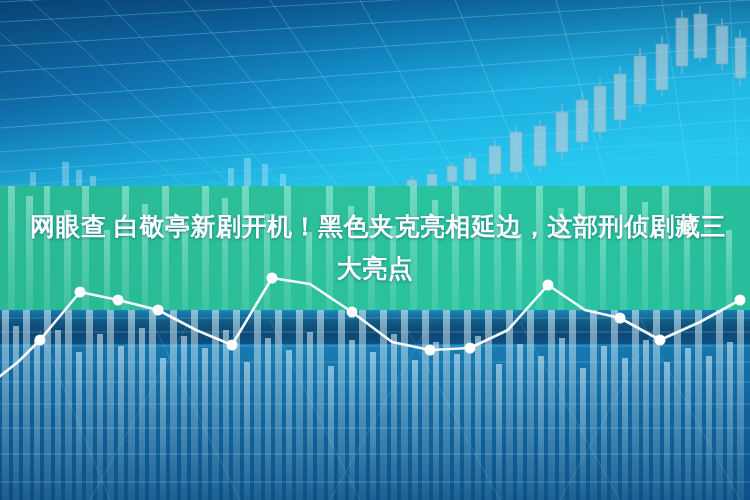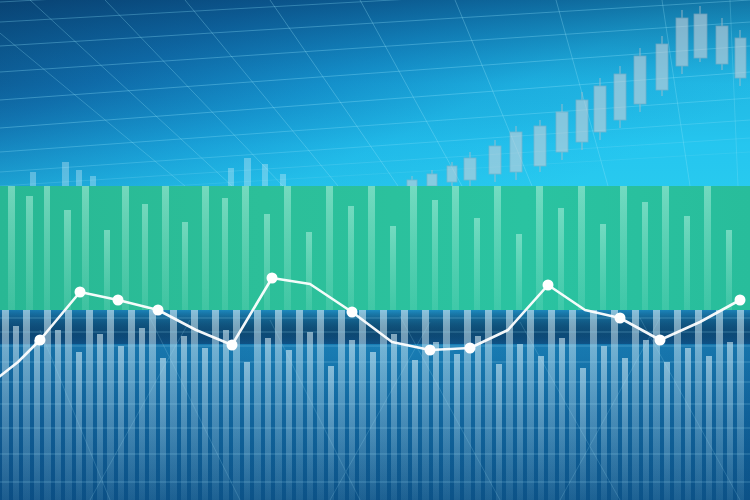--- a/index.html
+++ b/index.html
@@ -348,15 +348,17 @@
         <circle cx="548" cy="285" r="5.5"></circle>
         <circle cx="620" cy="318" r="5.5"></circle>
         <circle cx="660" cy="340" r="5.5"></circle>
         <circle cx="740" cy="300" r="5.5"></circle>
       </g>
     </g>
 
   </svg>
 
   <div id="overlay-text">
+    <span class="headline-line l1">网眼查 白敬亭新剧开机！黑色夹克亮相延边，这部刑侦剧藏三</span>
+    <span class="headline-line l2">大亮点</span>
   </div>
 
 </div>
 
 </body></html>

